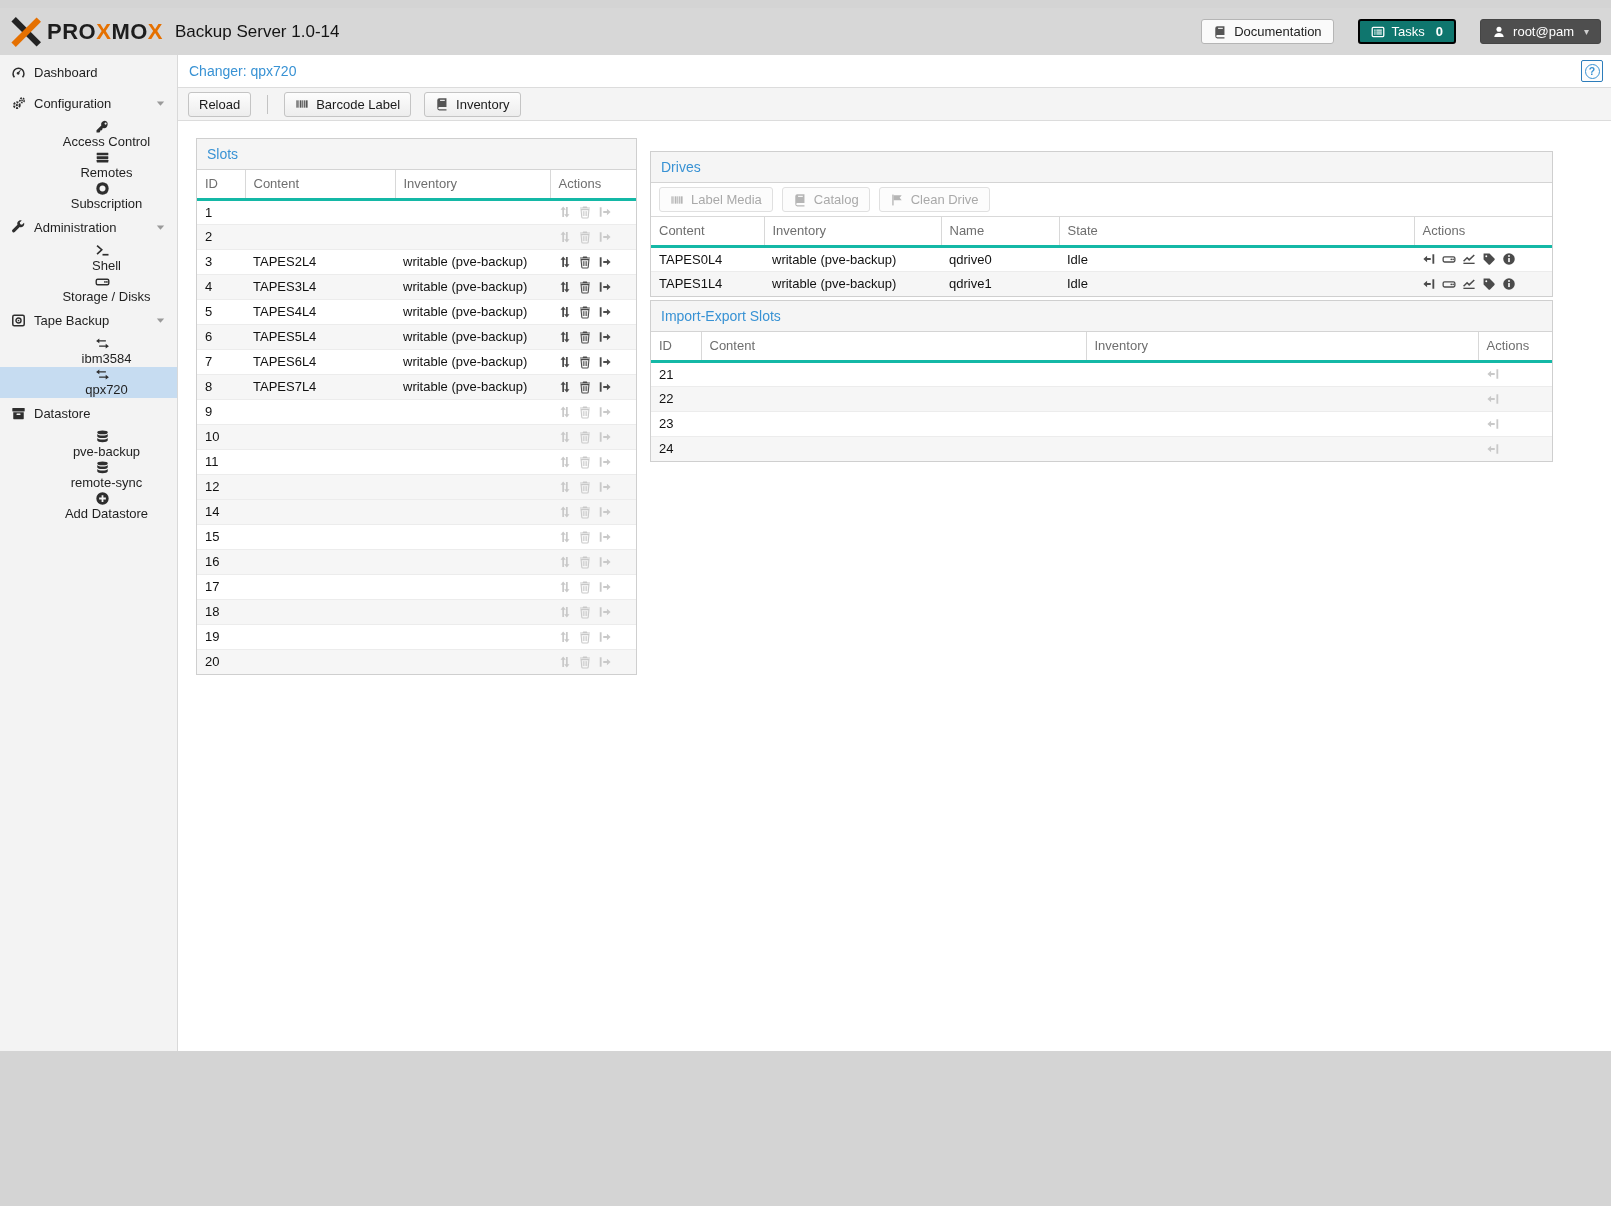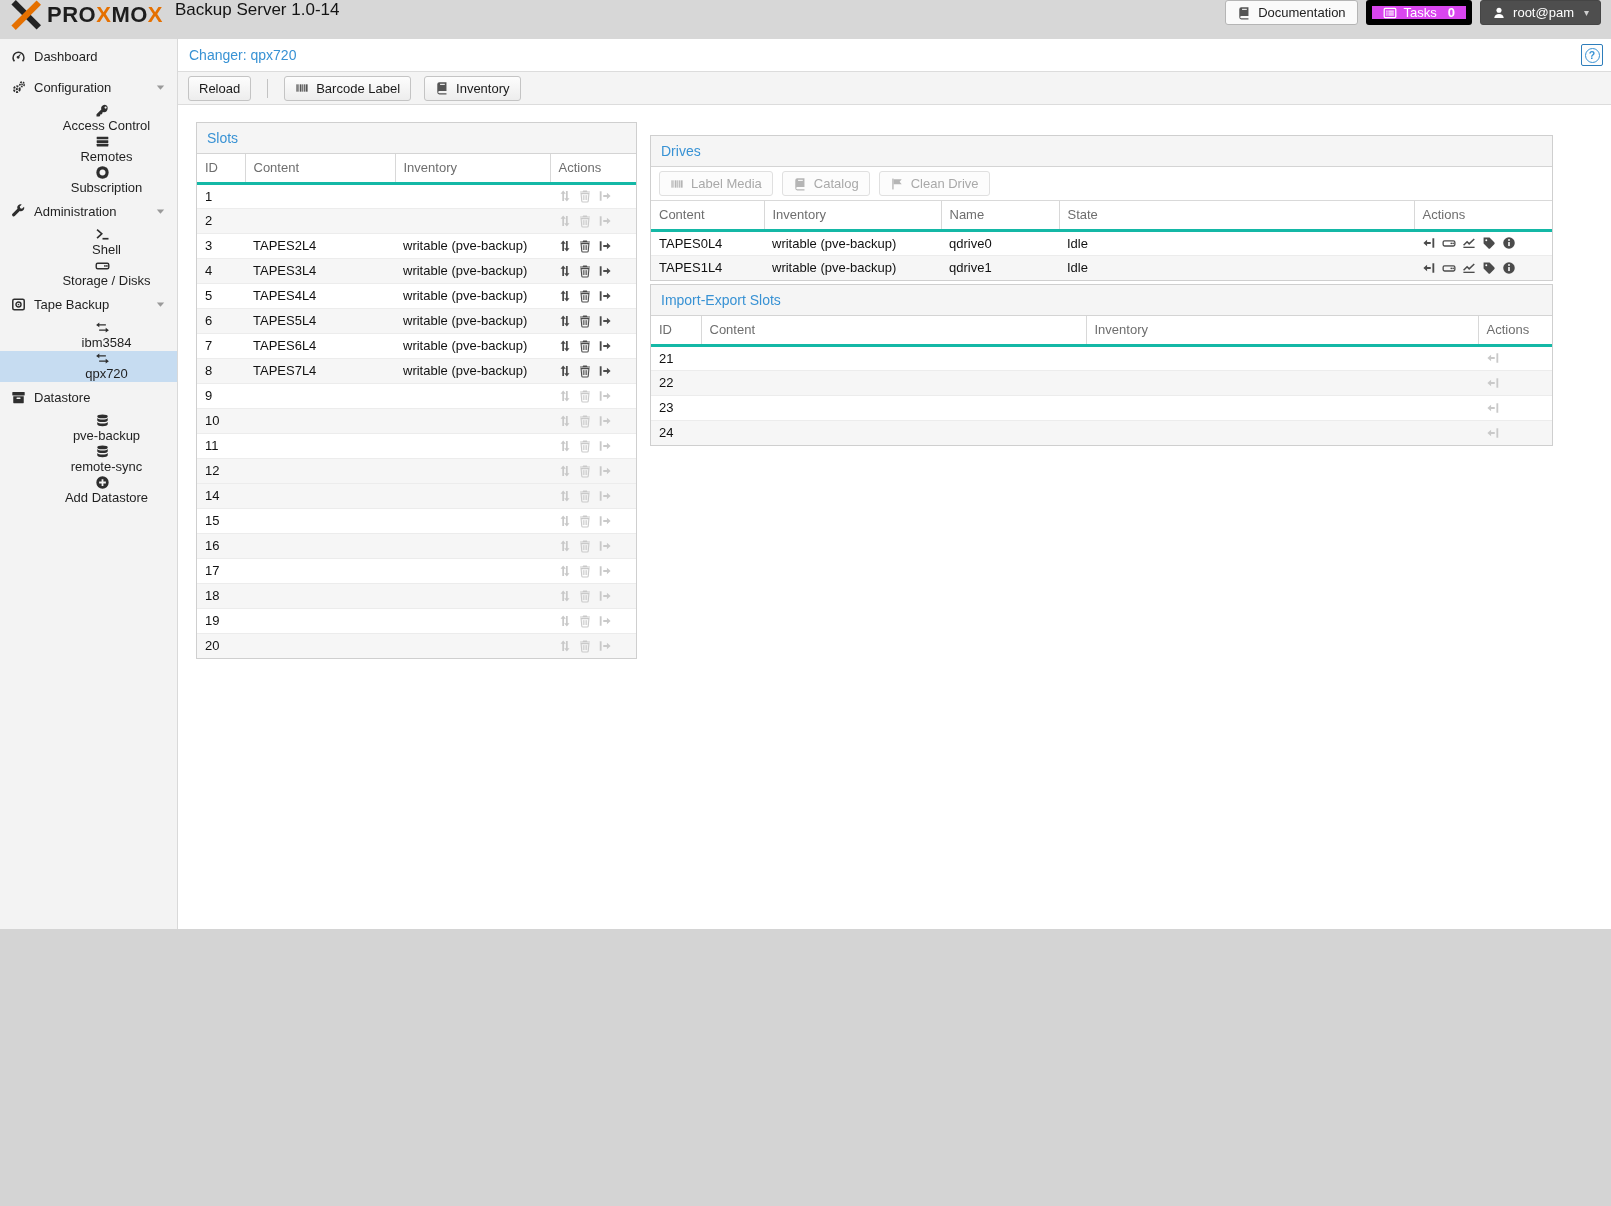--- a/index.html
+++ b/index.html
@@ -5,36 +5,36 @@
   * { margin:0; padding:0; box-sizing:border-box; }
   html,body { width:1611px; height:1206px; }
   body {
     font-family:"Liberation Sans", sans-serif;
     font-size:13px; color:#1c1c1c;
     background:#d4d4d4; overflow:hidden;
   }
   .screen { width:1611px; height:1206px; position:relative; }
 
   
-  .topbar { height:39px; background:#d7d7d7; display:flex; align-items:flex-start; padding:0 10px; }
+  .topbar { height:47px; background:#d7d7d7; display:flex; align-items:center; padding:0 10px;margin-top:8px; }
   .brand { display:flex; align-items:center; }
   .logo-x { width:32px; height:30px; margin-right:5px; }
   .logo-word { font-size:22px; font-weight:bold; letter-spacing:.5px; color:#1d1d1d; }
   .logo-word .ox { color:#e57000; }
   .product-name { margin-left:12px; font-size:17px; color:#141414; }
-  .topbar-right { margin-left:auto; display:flex; align-items:center; gap:8px;padding-left:24px; }
+  .topbar-right { margin-left:auto; display:flex; align-items:center; gap:24px;padding-left:24px; }
   .tb-btn { height:25px; display:inline-flex; align-items:center; gap:7px; padding:0 11px; border-radius:3px; font-size:13px; cursor:pointer; }
   .tb-btn.light { background:#fafafa; border:1px solid #b5b5b5; color:#222; }
-  .tb-btn.blue  { background:#d946ef; border:6px solid #000000; color:#fff; }
+  .tb-btn.blue  { background:#0f766e; border:2px solid #000000; color:#fff; }
   .tb-btn.dark  { background:#4e4e4e; border:1px solid #454545; color:#fff; }
   .tb-badge { font-weight:bold; margin-left:4px; }
   .tb-caret { font-size:10px; color:#cfcfcf; margin-left:3px; }
 
   
-  .app { display:flex; height:890px; }
+  .app { display:flex; height:996px; }
   .sidebar { width:178px; background:#f3f3f3; border-right:1px solid #d9d9d9; padding-top:2px; flex:none; }
   .side-item { height:31px; display:flex; align-items:center; cursor:pointer; position:relative; color:#1f1f1f; font-size:13px; }
   .side-item.depth0 { padding-left:11px; }
   .side-item.depth1 { padding-left:28px;flex-direction:column; }
   .side-item.selected { background:#c6dcf1; }
   .side-item .lbl { margin-left:8px; }
   .side-caret { position:absolute; right:11px; width:11px; height:11px; color:#9a9a9a; }
 
   .content { flex:1; background:#6d28d9; display:flex; flex-direction:column; }
   .content-title-bar { height:33px; border-bottom:1px solid #dcdcdc; display:flex; align-items:center; padding:0 8px 0 11px; background:#fff; }

